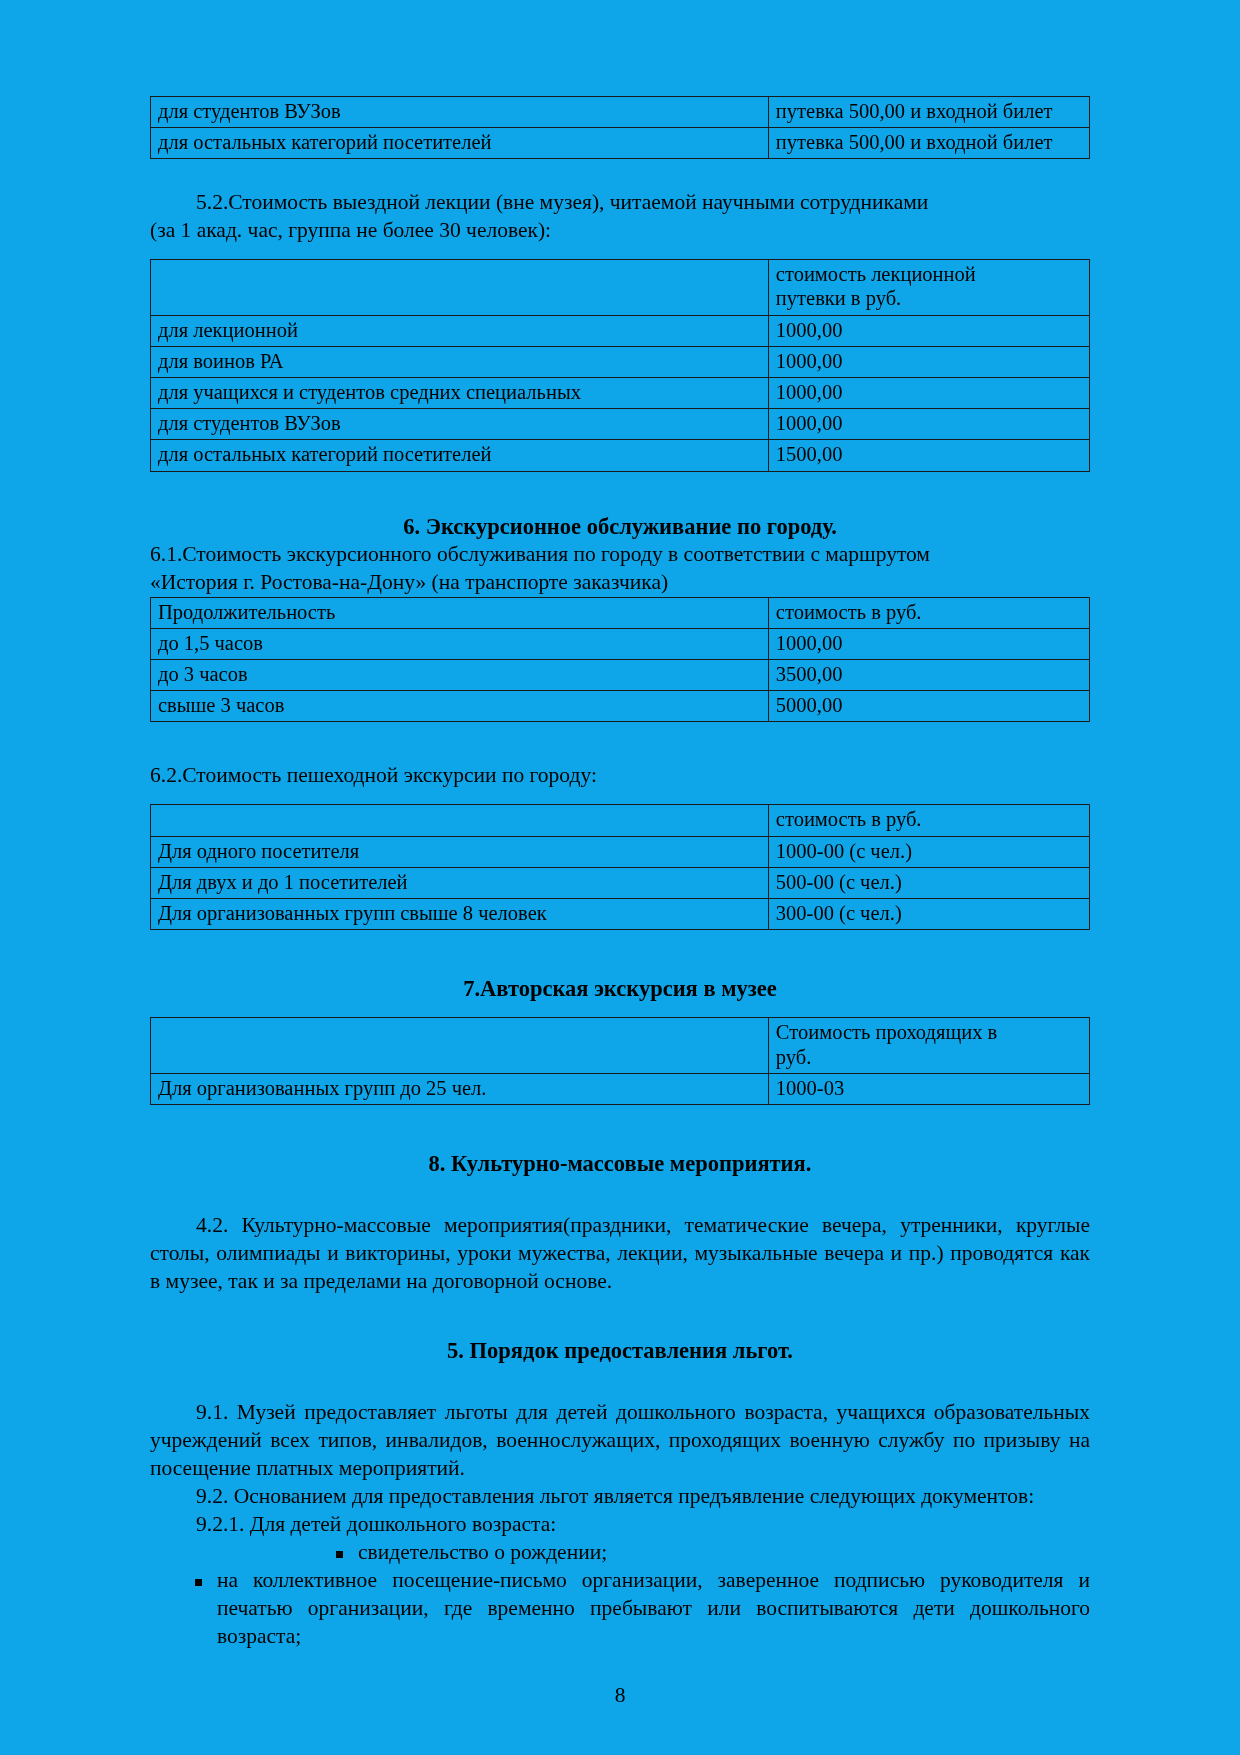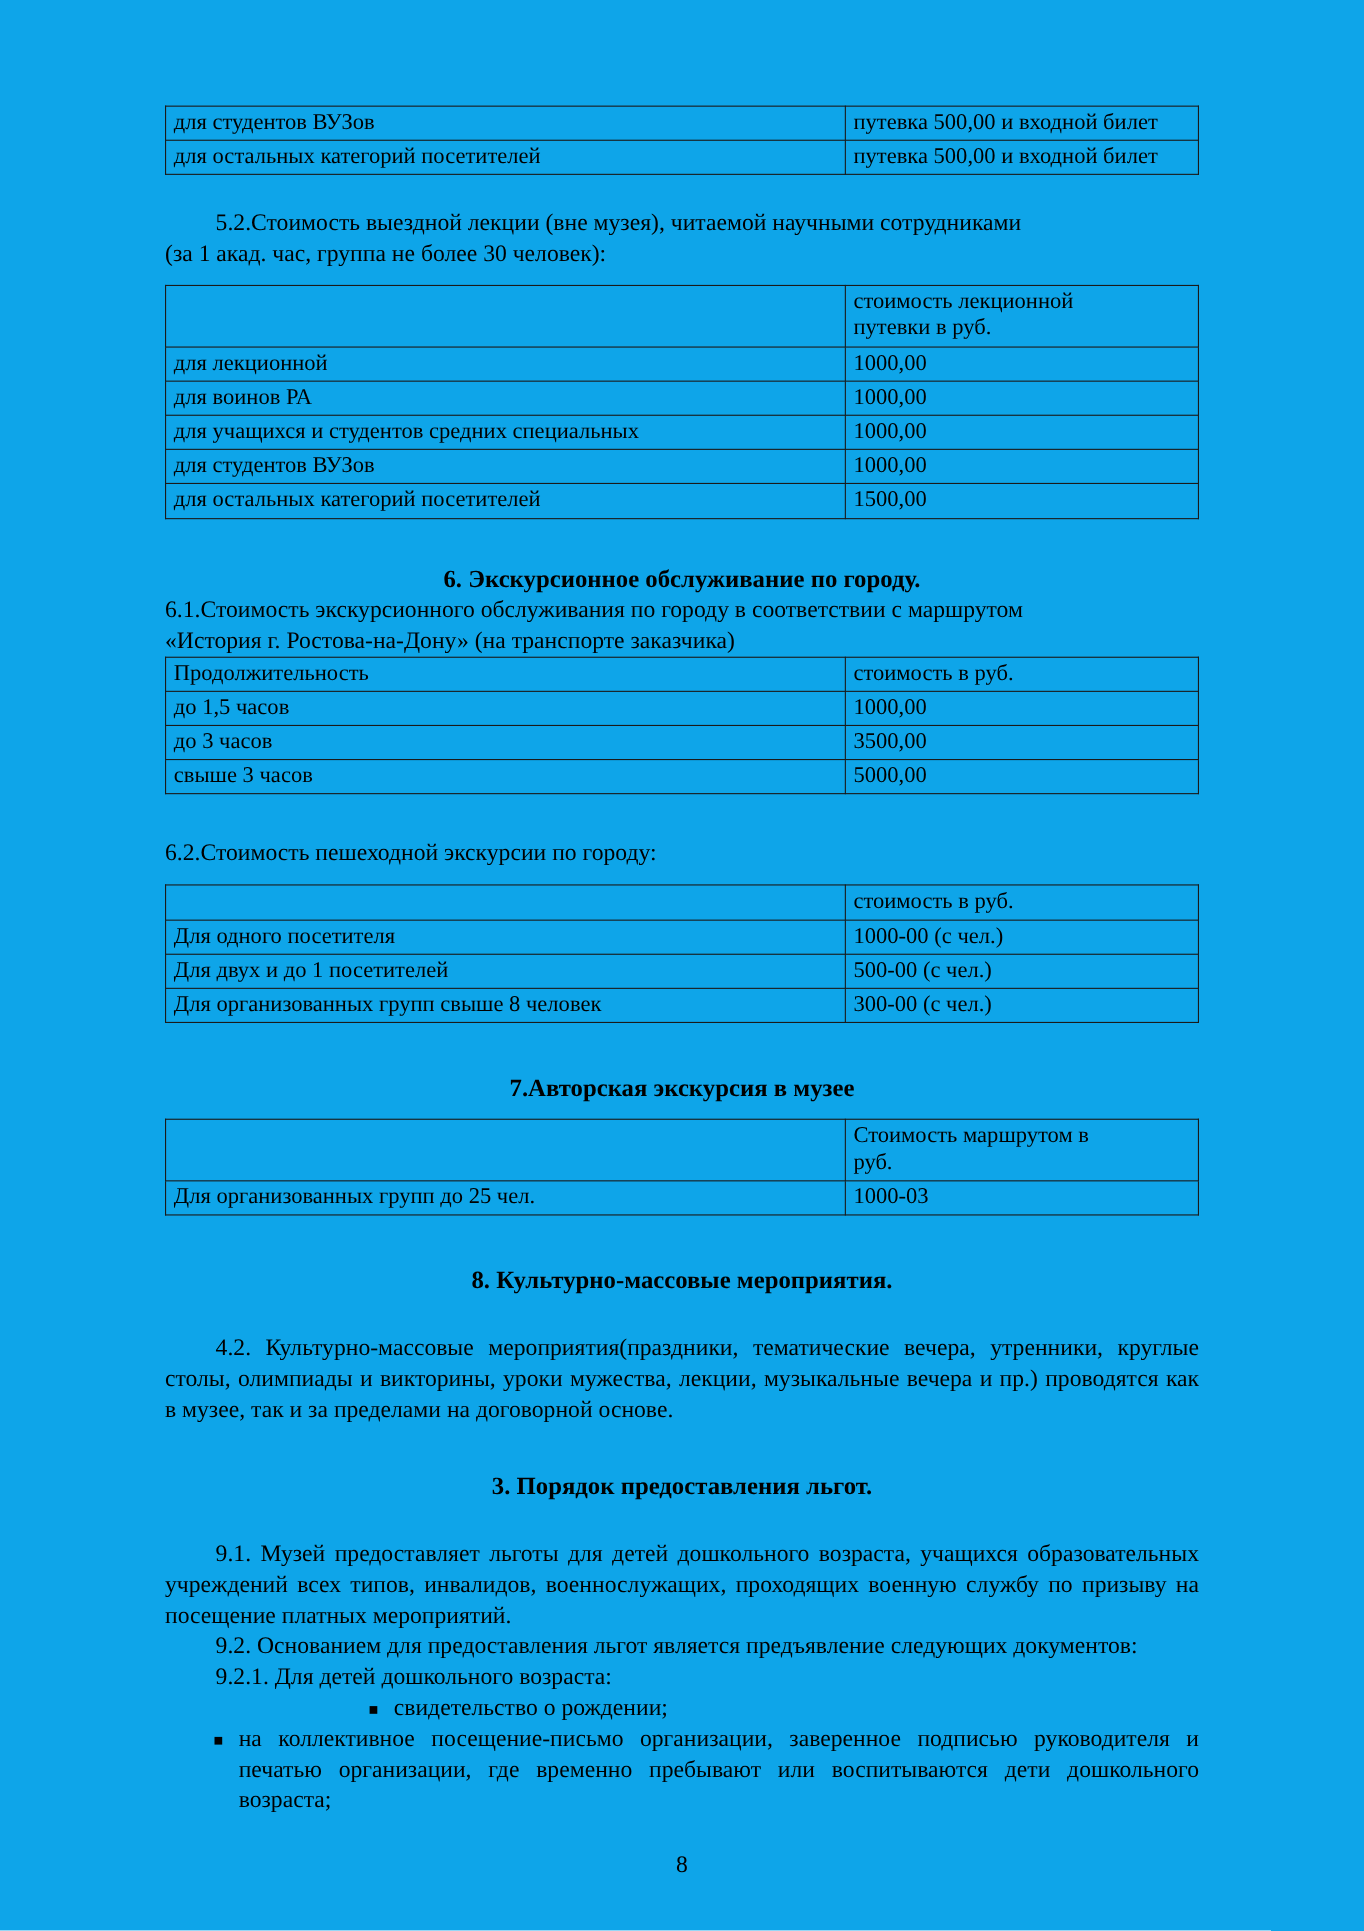--- a/index.html
+++ b/index.html
@@ -245,42 +245,42 @@
 
     <table class="doc-table">
       <colgroup>
           <col class="col-left">
           <col class="col-right">
         </colgroup>
       <thead>
         <tr>
           <th class="hdr"></th>
           <th class="hdr">
-            <span>Стоимость маршрутом в</span><br>
+            <span>Стоимость проходящих в</span><br>
             <span>руб.</span>
           </th>
         </tr>
       </thead>
       <tbody>
         <tr>
           <td>Для организованных групп до 25 чел.</td>
           <td class="ctr">1000-03</td>
         </tr>
       </tbody>
     </table>
 
     <div class="gap-18"></div>
 
     <h2 class="sec">8. Культурно-массовые мероприятия.</h2>
     <div class="gap-14"></div>
     <p class="para just"><span class="indent"></span><span>4.2. Культурно-массовые мероприятия(праздники, тематические вечера, утренники, круглые столы, олимпиады и викторины, уроки мужества, лекции, музыкальные вечера и пр.) проводятся как в музее, так и за пределами на договорной основе.</span></p>
 
     <div class="gap-16"></div>
 
-    <h2 class="sec">3. Порядок предоставления льгот.</h2>
+    <h2 class="sec">5. Порядок предоставления льгот.</h2>
     <div class="gap-14"></div>
     <p class="para just"><span class="indent"></span><span>9.1. Музей предоставляет льготы для детей дошкольного возраста, учащихся образовательных учреждений всех типов, инвалидов, военнослужащих, проходящих военную службу по призыву на посещение платных мероприятий.</span></p>
     <p class="para just"><span class="indent"></span><span>9.2. Основанием для предоставления льгот является предъявление следующих документов:</span></p>
     <p class="para"><span class="indent"></span><span>9.2.1.        Для детей дошкольного возраста:</span></p>
 
     <ul class="bul">
       <li class="lvl-a">
         <span class="sq"></span>
         <span>свидетельство о рождении;</span>
       </li>

